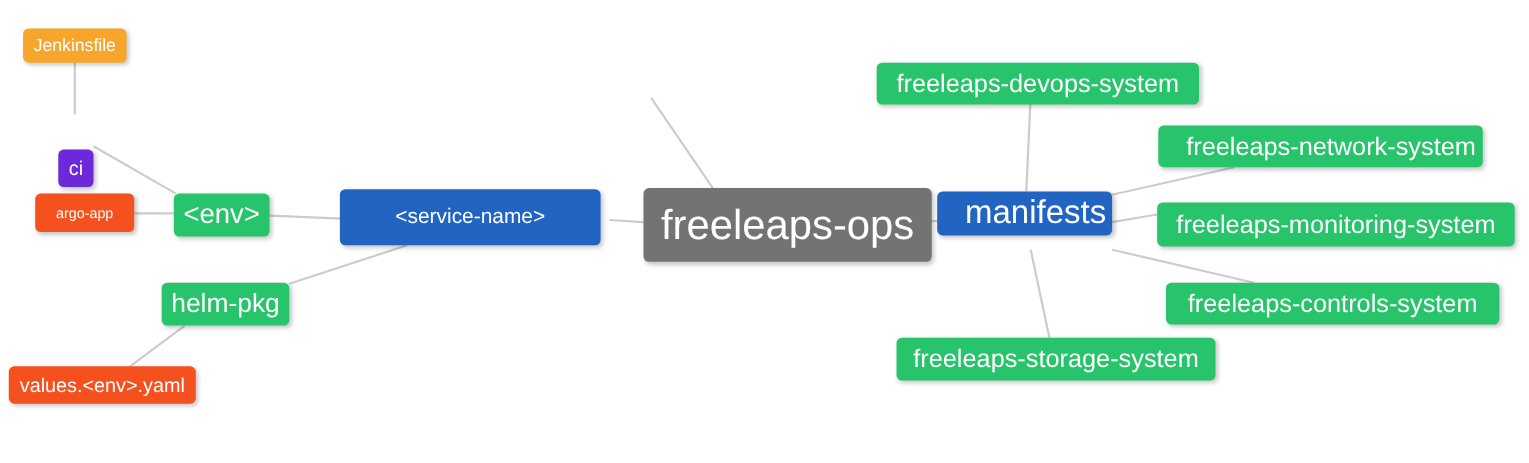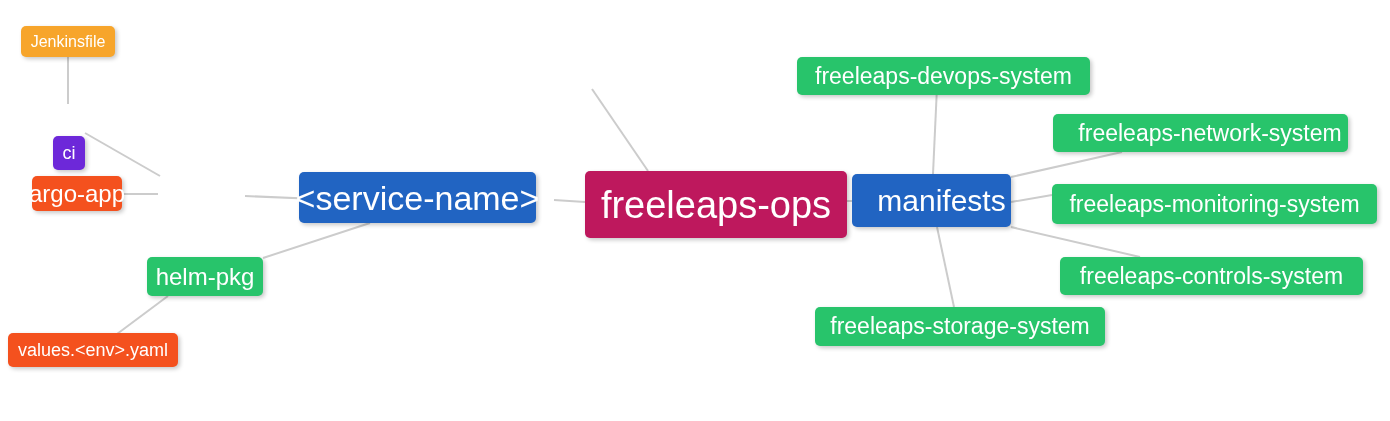--- a/index.html
+++ b/index.html
@@ -51,24 +51,25 @@
       <line x1="554" y1="200" x2="585" y2="202" stroke="#CCCCCC" stroke-width="2"></line>
       <line x1="845" y1="201" x2="853" y2="201" stroke="#CCCCCC" stroke-width="2"></line>
       <line x1="938" y1="65" x2="933" y2="174" stroke="#CCCCCC" stroke-width="2"></line>
       <line x1="1011" y1="177" x2="1122" y2="152" stroke="#CCCCCC" stroke-width="2"></line>
       <line x1="1011" y1="202" x2="1052" y2="195" stroke="#CCCCCC" stroke-width="2"></line>
       <line x1="1011" y1="227" x2="1140" y2="257" stroke="#CCCCCC" stroke-width="2"></line>
       <line x1="937" y1="227" x2="954" y2="307" stroke="#CCCCCC" stroke-width="2"></line>
     </svg>
 <div class="node" style="left: 21px; top: 26px; width: 94px; height: 31px; background: rgb(247, 165, 43); color: rgb(255, 255, 255); font-size: 16px;">Jenkinsfile</div>
     <div class="node" style="left: 53px; top: 104px; width: 32px; height: 34px; background: #6d28d9; color: rgb(255, 255, 255); font-size: 18px; margin-top: 32px;">ci</div>
-    <div class="node" style="left: 32px; top: 176px; width: 90px; height: 35px; background: rgb(244, 81, 30); color: rgb(255, 255, 255); font-size: 24px;">argo-app</div>
+    <div class="node" style="left: 32px; top: 176px; width: 90px; height: 35px; background: rgb(244, 81, 30); color: rgb(255, 255, 255); font-size: 13px;">argo-app</div>
+    <div class="node" style="left: 158px; top: 176px; width: 87px; height: 39px; background: rgb(40, 196, 107); color: rgb(255, 255, 255); font-size: 25px;">&lt;env&gt;</div>
     <div class="node" style="left: 8px; top: 333px; width: 170px; height: 34px; background: rgb(244, 81, 30); color: rgb(255, 255, 255); font-size: 18px;">values.&lt;env&gt;.yaml</div>
     <div class="node" style="left: 147px; top: 257px; width: 116px; height: 39px; background: rgb(40, 196, 107); color: rgb(255, 255, 255); font-size: 24px;">helm-pkg</div>
-    <div class="node" style="left: 299px; top: 172px; width: 237px; height: 51px; background: rgb(33, 100, 194); color: rgb(255, 255, 255); font-size: 34px;">&lt;service-name&gt;</div>
-    <div class="node" style="left: 585px; top: 171px; width: 262px; height: 67px; background: #be185d; color: rgb(255, 255, 255); font-size: 38px;">freeleaps-ops</div>
-    <div class="node" style="left: 852px; top: 174px; width: 159px; height: 53px; background: rgb(33, 100, 194); color: rgb(255, 255, 255); font-size: 30px; padding-left: 20px;">manifests</div>
+    <div class="node" style="left: 309px; top: 172px; width: 237px; height: 51px; background: rgb(33, 100, 194); color: rgb(255, 255, 255); font-size: 19px;">&lt;service-name&gt;</div>
+    <div class="node" style="left: 585px; top: 171px; width: 262px; height: 67px; background: #737373; color: rgb(255, 255, 255); font-size: 38px;">freeleaps-ops</div>
+    <div class="node" style="left: 852px; top: 174px; width: 159px; height: 40px; background: rgb(33, 100, 194); color: rgb(255, 255, 255); font-size: 30px; padding-left: 20px;">manifests</div>
     <div class="node" style="left: 797px; top: 27px; width: 293px; height: 38px; background: rgb(40, 196, 107); color: rgb(255, 255, 255); font-size: 23px; margin-top: 30px;">freeleaps-devops-system</div>
     <div class="node" style="left: 1053px; top: 114px; width: 295px; height: 38px; background: rgb(40, 196, 107); color: rgb(255, 255, 255); font-size: 23px; padding-left: 19px;">freeleaps-network-system</div>
     <div class="node" style="left: 1052px; top: 184px; width: 325px; height: 40px; background: rgb(40, 196, 107); color: rgb(255, 255, 255); font-size: 23px;">freeleaps-monitoring-system</div>
     <div class="node" style="left: 1060px; top: 257px; width: 303px; height: 38px; background: rgb(40, 196, 107); color: rgb(255, 255, 255); font-size: 23px;">freeleaps-controls-system</div>
     <div class="node" style="left: 815px; top: 307px; width: 290px; height: 39px; background: rgb(40, 196, 107); color: rgb(255, 255, 255); font-size: 23px;">freeleaps-storage-system</div>
   </div>
 
 </body></html>

